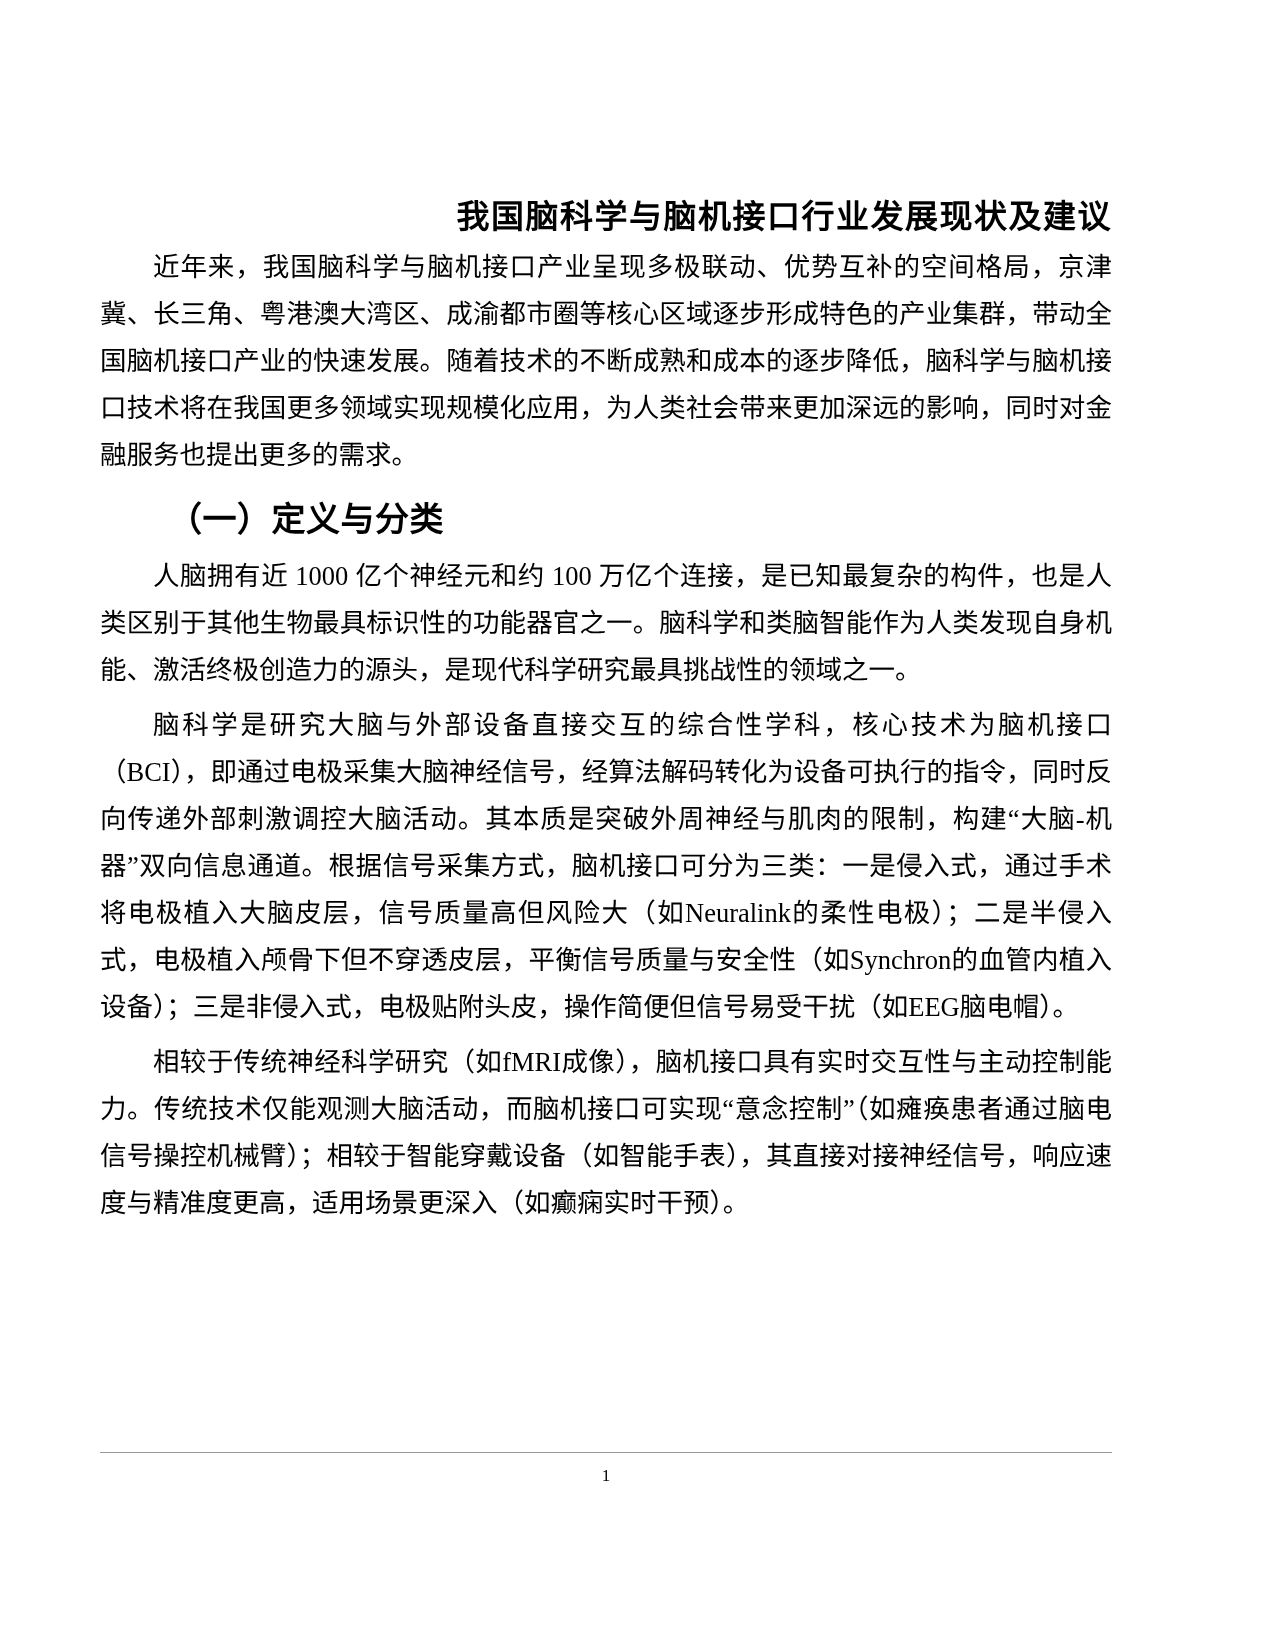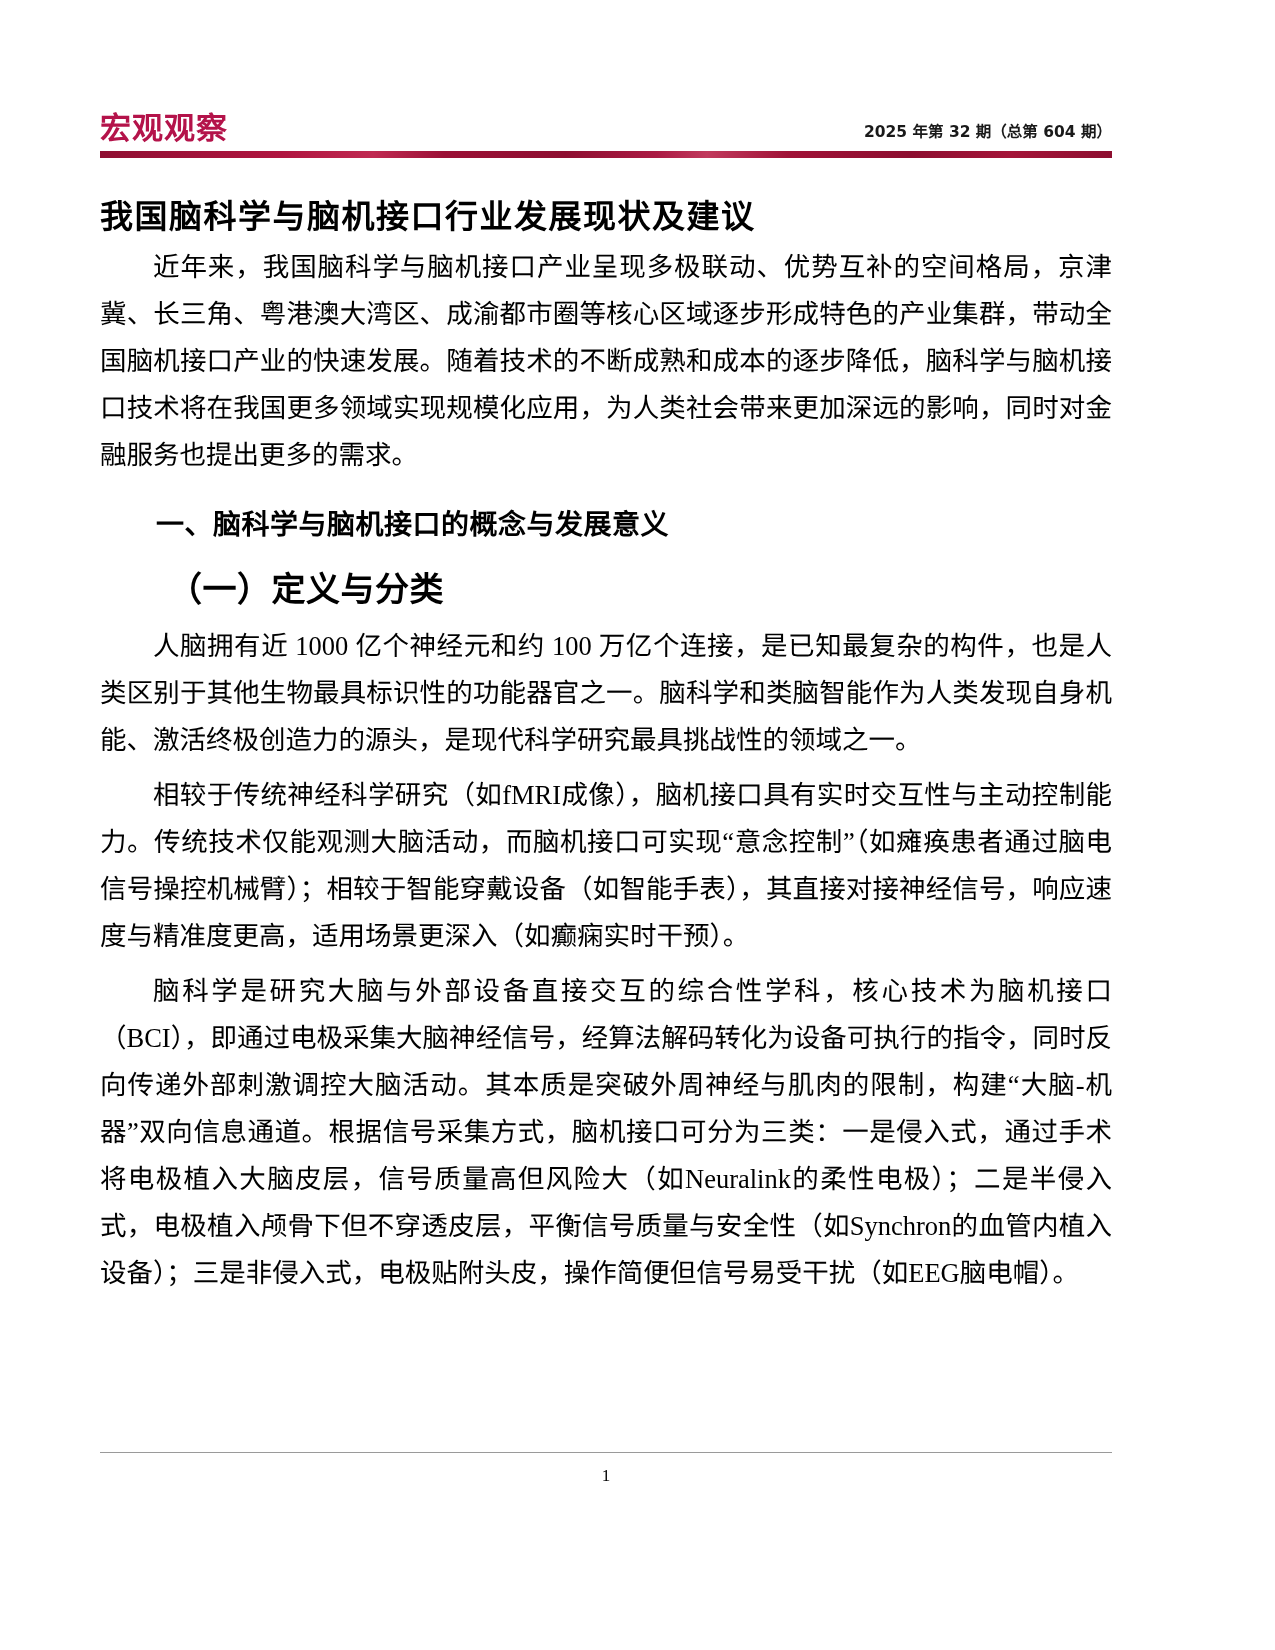--- a/index.html
+++ b/index.html
@@ -77,21 +77,21 @@
       #a41539 90%,
       #8d0e30 100%);
   }
 
   
   .doc-title {
     position: absolute;
     left: 100px;
     top: 174px;
     width: 1012px;
-    text-align: left;
+    text-align: right;
     font-family: "DejaVu Sans", "Liberation Sans", sans-serif;
     font-size: 33px;
     font-weight: 700;
     letter-spacing: 1.5px;
     color: #000000;
     line-height: 1.3;
   }
 
   
   .content {
@@ -148,40 +148,34 @@
     font-size: 17px;
     font-family: "Liberation Serif", "DejaVu Serif", serif;
     color: #000000;
   }
 </style>
 </head>
 <body>
 
 <div class="page">
 
-  <div class="masthead">
-    <div class="masthead-title">宏观观察</div>
-    <div class="masthead-issue">2025 年第 32 期（总第 604 期）</div>
-    <div class="masthead-rule"></div>
-  </div>
 
   <h1 class="doc-title">我国脑科学与脑机接口行业发展现状及建议</h1>
 
   <div class="content">
 
     <p class="para">近年来，我国脑科学与脑机接口产业呈现多极联动、优势互补的空间格局，京津冀、长三角、粤港澳大湾区、成渝都市圈等核心区域逐步形成特色的产业集群，带动全国脑机接口产业的快速发展。随着技术的不断成熟和成本的逐步降低，脑科学与脑机接口技术将在我国更多领域实现规模化应用，为人类社会带来更加深远的影响，同时对金融服务也提出更多的需求。</p>
 
-    <h2 class="h-level1">一、脑科学与脑机接口的概念与发展意义</h2>
 
     <h3 class="h-level2">（一）定义与分类</h3>
 
     <p class="para">人脑拥有近 1000 亿个神经元和约 100 万亿个连接，是已知最复杂的构件，也是人类区别于其他生物最具标识性的功能器官之一。脑科学和类脑智能作为人类发现自身机能、激活终极创造力的源头，是现代科学研究最具挑战性的领域之一。</p>
 
+    <p class="para">脑科学是研究大脑与外部设备直接交互的综合性学科，核心技术为脑机接口（BCI），即通过电极采集大脑神经信号，经算法解码转化为设备可执行的指令，同时反向传递外部刺激调控大脑活动。其本质是突破外周神经与肌肉的限制，构建“大脑-机器”双向信息通道。根据信号采集方式，脑机接口可分为三类：一是侵入式，通过手术将电极植入大脑皮层，信号质量高但风险大（如Neuralink的柔性电极）；二是半侵入式，电极植入颅骨下但不穿透皮层，平衡信号质量与安全性（如Synchron的血管内植入设备）；三是非侵入式，电极贴附头皮，操作简便但信号易受干扰（如EEG脑电帽）。</p>
+
     <p class="para">相较于传统神经科学研究（如fMRI成像），脑机接口具有实时交互性与主动控制能力。传统技术仅能观测大脑活动，而脑机接口可实现“意念控制”（如瘫痪患者通过脑电信号操控机械臂）；相较于智能穿戴设备（如智能手表），其直接对接神经信号，响应速度与精准度更高，适用场景更深入（如癫痫实时干预）。</p>
-
-    <p class="para">脑科学是研究大脑与外部设备直接交互的综合性学科，核心技术为脑机接口（BCI），即通过电极采集大脑神经信号，经算法解码转化为设备可执行的指令，同时反向传递外部刺激调控大脑活动。其本质是突破外周神经与肌肉的限制，构建“大脑-机器”双向信息通道。根据信号采集方式，脑机接口可分为三类：一是侵入式，通过手术将电极植入大脑皮层，信号质量高但风险大（如Neuralink的柔性电极）；二是半侵入式，电极植入颅骨下但不穿透皮层，平衡信号质量与安全性（如Synchron的血管内植入设备）；三是非侵入式，电极贴附头皮，操作简便但信号易受干扰（如EEG脑电帽）。</p>
 
   </div>
 
   <div class="footer-rule"></div>
   <div class="footer-pageno">1</div>
 
 </div>
 
 </body></html>

